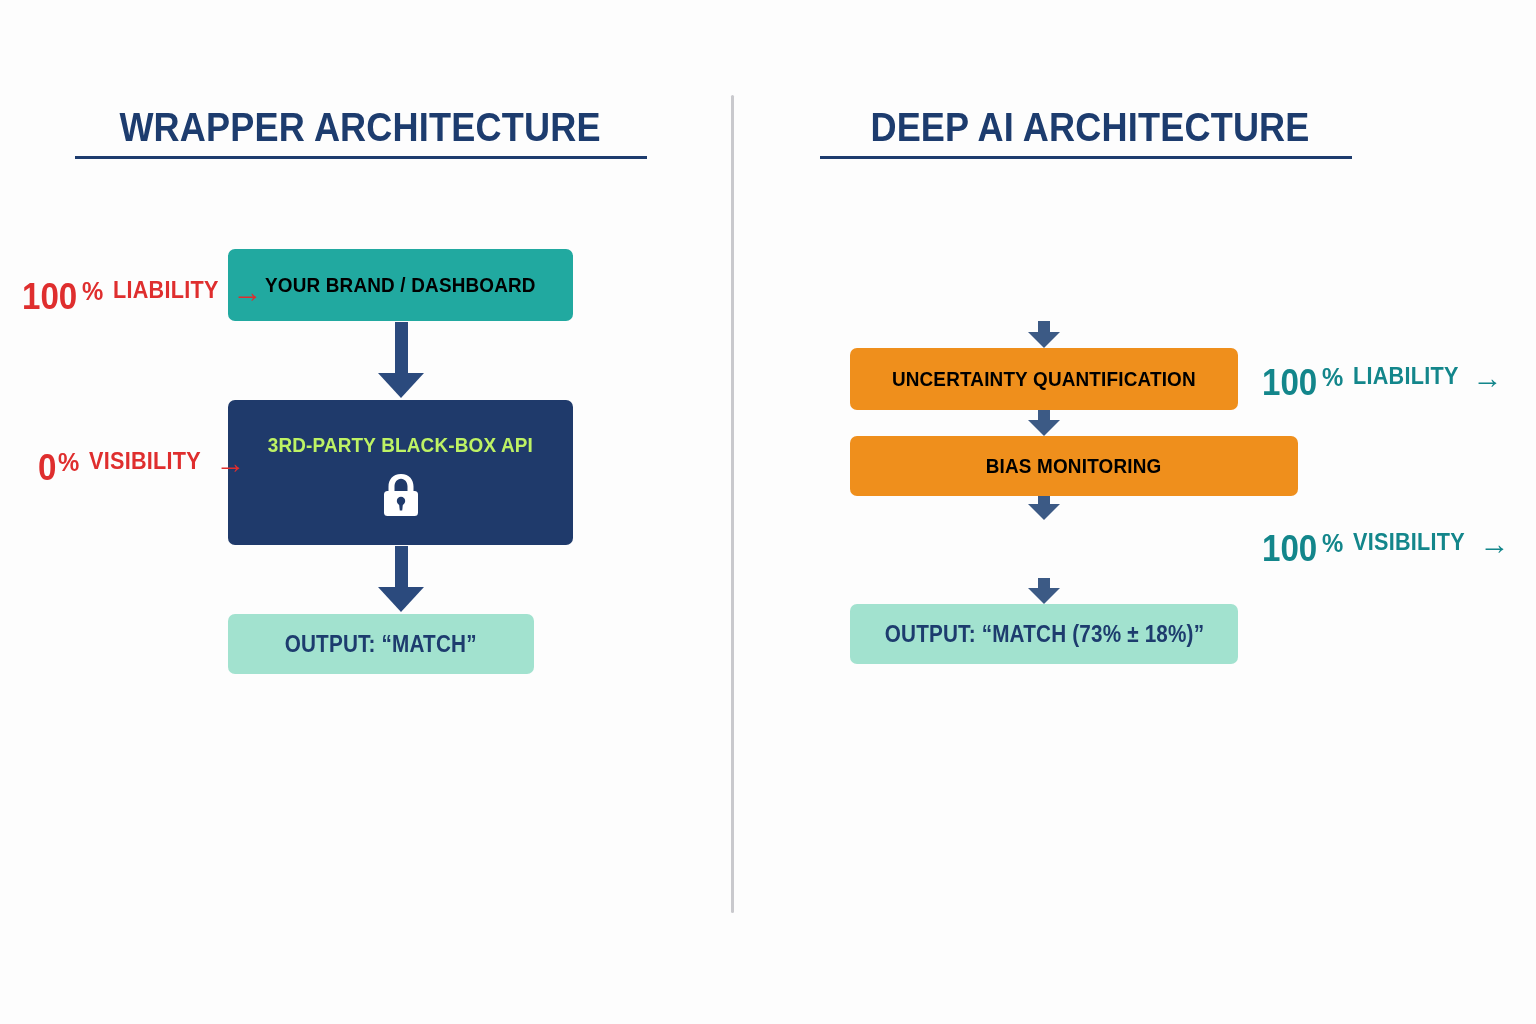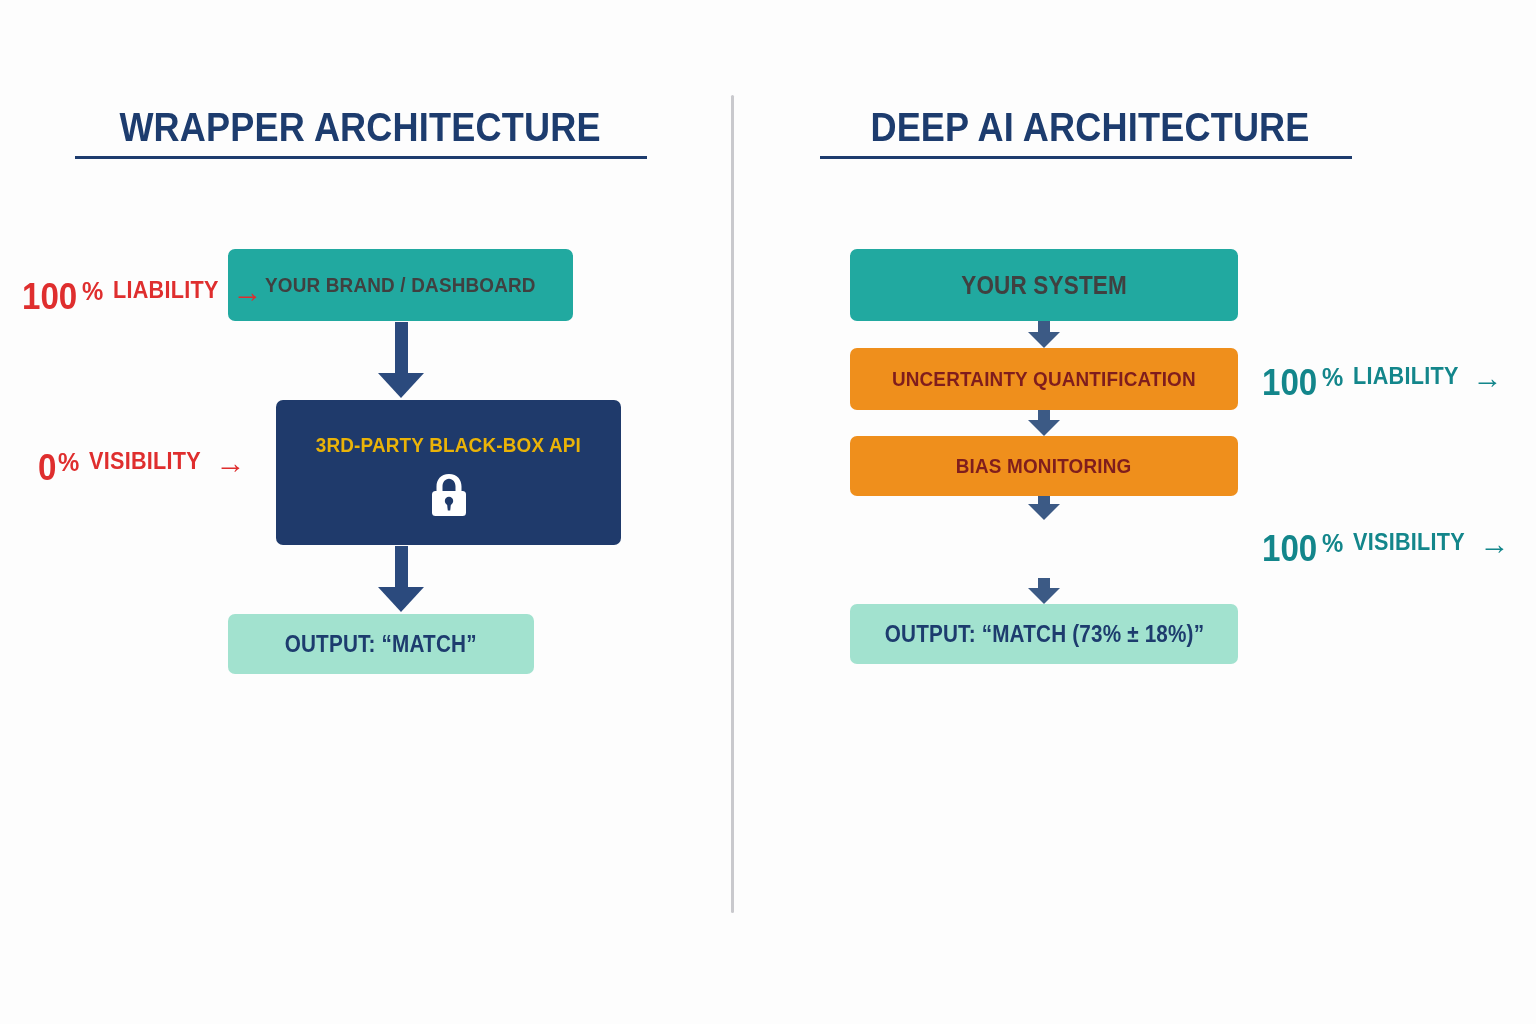--- a/index.html
+++ b/index.html
@@ -65,24 +65,24 @@
     text-align: center;
     box-sizing: border-box;
     letter-spacing: 0.2px;
   }
   .node .label {
     transform: scaleX(0.9);
     white-space: nowrap;
     display: block;
   }
 
-  .teal  { background: #21a9a0; color: #404040; }
-  .navy  { background: #1f3a6b; color: #eab308; margin-left: 48px; }
+  .teal  { background: #21a9a0; color: #000000; }
+  .navy  { background: #1f3a6b; color: #bef264; }
   .mint  { background: #a2e2cf; color: #1d3c6e; }
-  .orange{ background: #ef8f1c; color: #7f1d1d; }
+  .orange{ background: #ef8f1c; color: #000000; }
 
   
   #l-brand {
     left: 228px; top: 249px; width: 345px; height: 72px;
     font-size: 21px;
   }
   #l-api {
     left: 228px; top: 400px; width: 345px; height: 145px;
     flex-direction: column;
     font-size: 21px;
@@ -127,21 +127,21 @@
   
   #r-system {
     left: 850px; top: 249px; width: 388px; height: 72px;
     font-size: 25px;
   }
   #r-uq {
     left: 850px; top: 348px; width: 388px; height: 62px;
     font-size: 21px;
   }
   #r-bias {
-    left: 850px; top: 436px; width: 388px; height: 60px;
+    left: 850px; top: 436px; width: 448px; height: 60px;
     font-size: 21px;
   }
   #r-conf {
     left: 850px; top: 520px; width: 388px; height: 58px;
     font-size: 21px;
   }
   #r-output {
     left: 850px; top: 604px; width: 388px; height: 60px;
     font-size: 23px;
   }
@@ -262,23 +262,20 @@
     <span class="pct">%</span>
     <span class="word">VISIBILITY</span>
     <span class="arrow-glyph">→</span>
   </div>
 
   <div id="divider"></div>
 
   <div class="col-title" id="title-right">DEEP AI ARCHITECTURE</div>
   <div class="title-rule" id="rule-right"></div>
 
-  <div class="node teal" id="r-system">
-    <span class="label">YOUR SYSTEM</span>
-  </div>
 
   <div class="arrow-down-small" id="r-arrow1">
     <div class="shaft"></div>
     <div class="head"></div>
   </div>
 
   <div class="node orange" id="r-uq">
     <span class="label">UNCERTAINTY QUANTIFICATION</span>
   </div>
 

